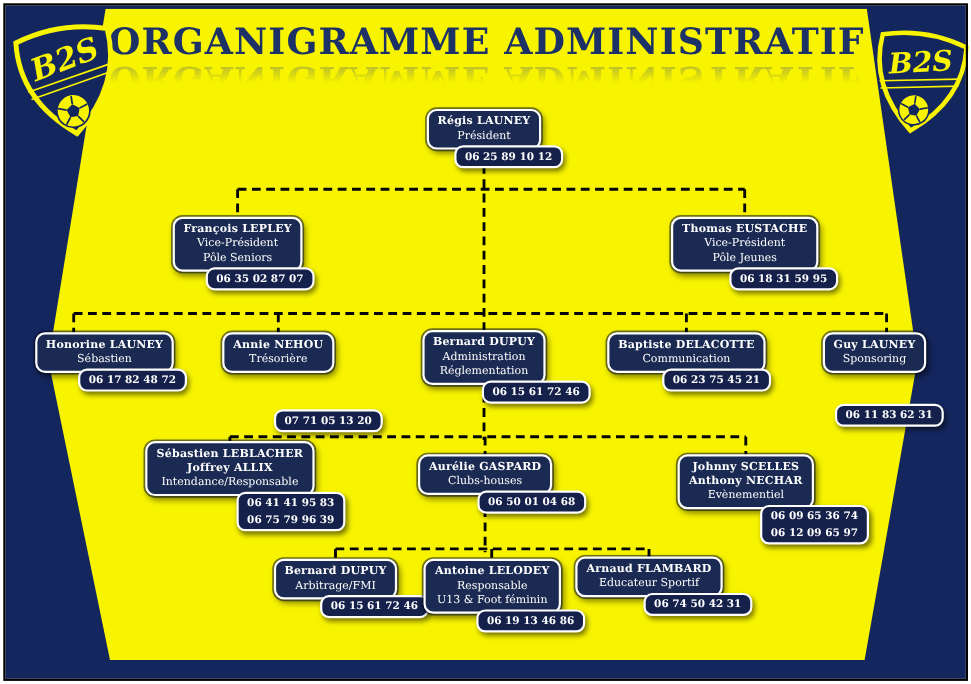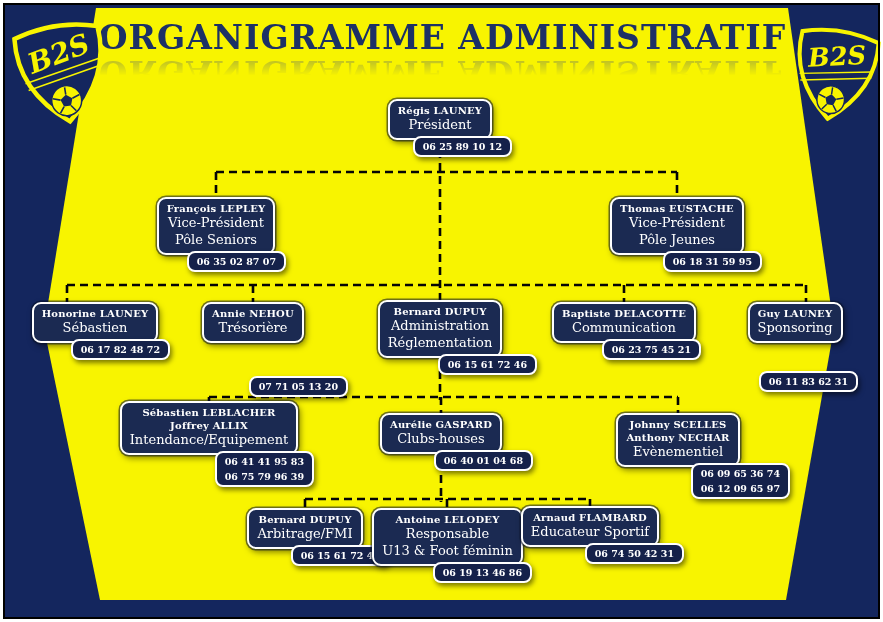--- a/index.html
+++ b/index.html
@@ -15,21 +15,21 @@
   .title{position:absolute;left:95px;top:18px;width:695px;text-align:center;font-weight:bold;
     font-size:33px;letter-spacing:1px;color:#1c3166;z-index:2;white-space:nowrap;}
   .title-reflection{top:53px;transform:scaleY(-1);opacity:.42;color:#3a4c7d;
     -webkit-mask-image:linear-gradient(to top,#000 5%,transparent 58%);
     mask-image:linear-gradient(to top,#000 5%,transparent 58%);}
   .node{position:absolute;display:flex;flex-direction:column;align-items:center;z-index:3;}
   .card{background:#1b2a52;border:2.5px solid #fff;border-radius:9px;padding:3px 8px 4px;color:#fff;
     text-align:center;white-space:nowrap;z-index:3;
     box-shadow:0 0 0 1.5px rgba(8,16,38,.55),2px 3px 6px rgba(0,0,0,.5);}
   .nm{font-size:10px;font-weight:bold;letter-spacing:.2px;line-height:1.3;}
-  .rl{font-size:13px;line-height:1.3;}
+  .rl{font-size:10px;line-height:1.3;}
   .phone{margin-top:-4px;align-self:flex-end;margin-right:var(--ov,-28px);background:#15214a;
     border:2px solid #fff;border-radius:8px;padding:1px 8px;color:#fff;font-size:9.5px;
     font-weight:bold;white-space:nowrap;text-align:center;z-index:4;
     box-shadow:2px 3px 5px rgba(0,0,0,.5);}
   .phone .pl{line-height:1.6;}
   .logo{position:absolute;z-index:2;}
   .logo.left{left:12px;top:16px;transform:rotate(-9deg);}
   .logo.right{left:789px;top:22px;transform:rotate(9deg);}
 </style>
 </head>
@@ -166,35 +166,35 @@
     </div>
     <div class="phone">
       <div class="pl">06 11 83 62 31</div>
     </div>
   </div>
 
   <div class="node" style="left:150px;top:401px;width:118px;--ov:-46px;">
     <div class="card">
       <div class="nm">Sébastien LEBLACHER</div>
       <div class="nm">Joffrey ALLIX</div>
-      <div class="rl">Intendance/Equipement</div>
+      <div class="rl">Intendance/Responsable</div>
     </div>
     <div class="phone">
       <div class="pl">06 41 41 95 83</div>
       <div class="pl">06 75 79 96 39</div>
     </div>
   </div>
 
   <div class="node" style="left:386px;top:413px;width:110px;justify-content:center;--ov:-37px;">
     <div class="card">
       <div class="nm">Aurélie GASPARD</div>
       <div class="rl">Clubs-houses</div>
     </div>
     <div class="phone">
-      <div class="pl">06 40 01 04 68</div>
+      <div class="pl">06 50 01 04 68</div>
     </div>
   </div>
 
   <div class="node" style="left:630px;top:413px;width:96px;--ov:-64px;">
     <div class="card">
       <div class="nm">Johnny SCELLES</div>
       <div class="nm">Anthony NECHAR</div>
       <div class="rl">Evènementiel</div>
     </div>
     <div class="phone">

